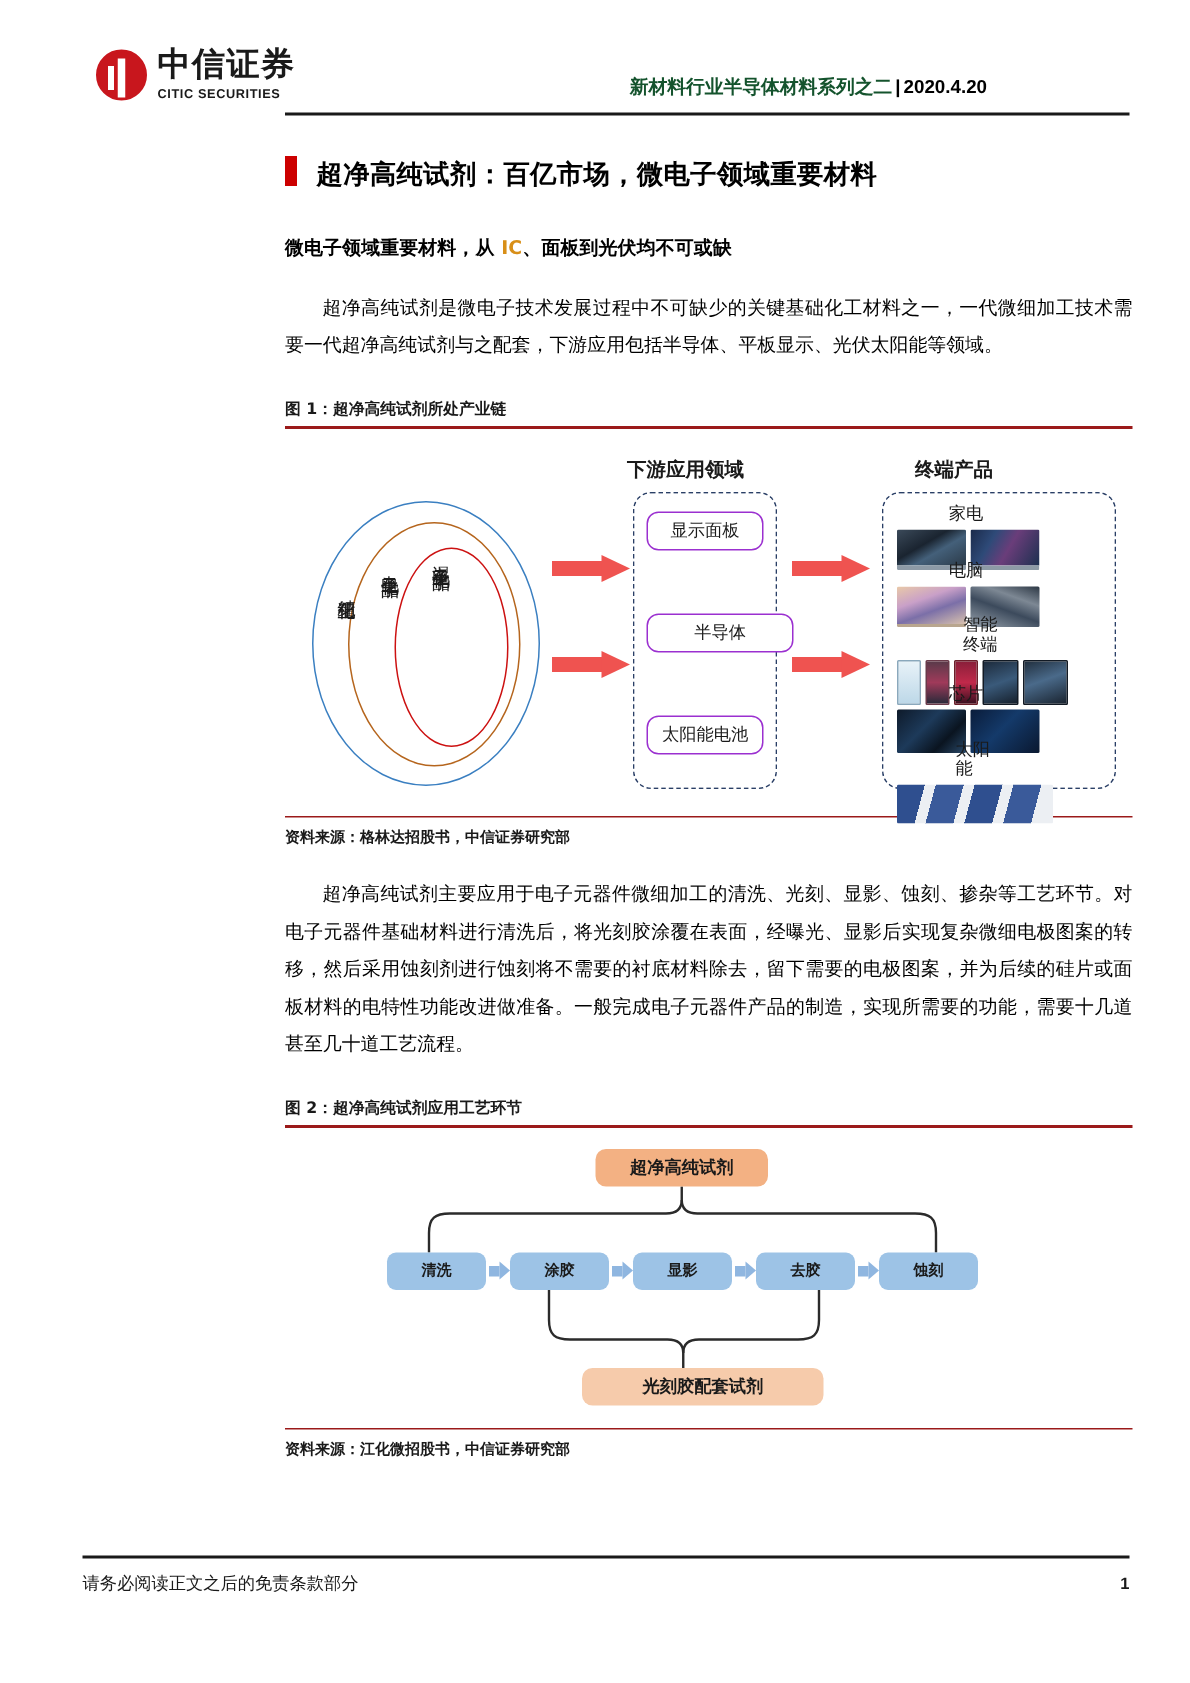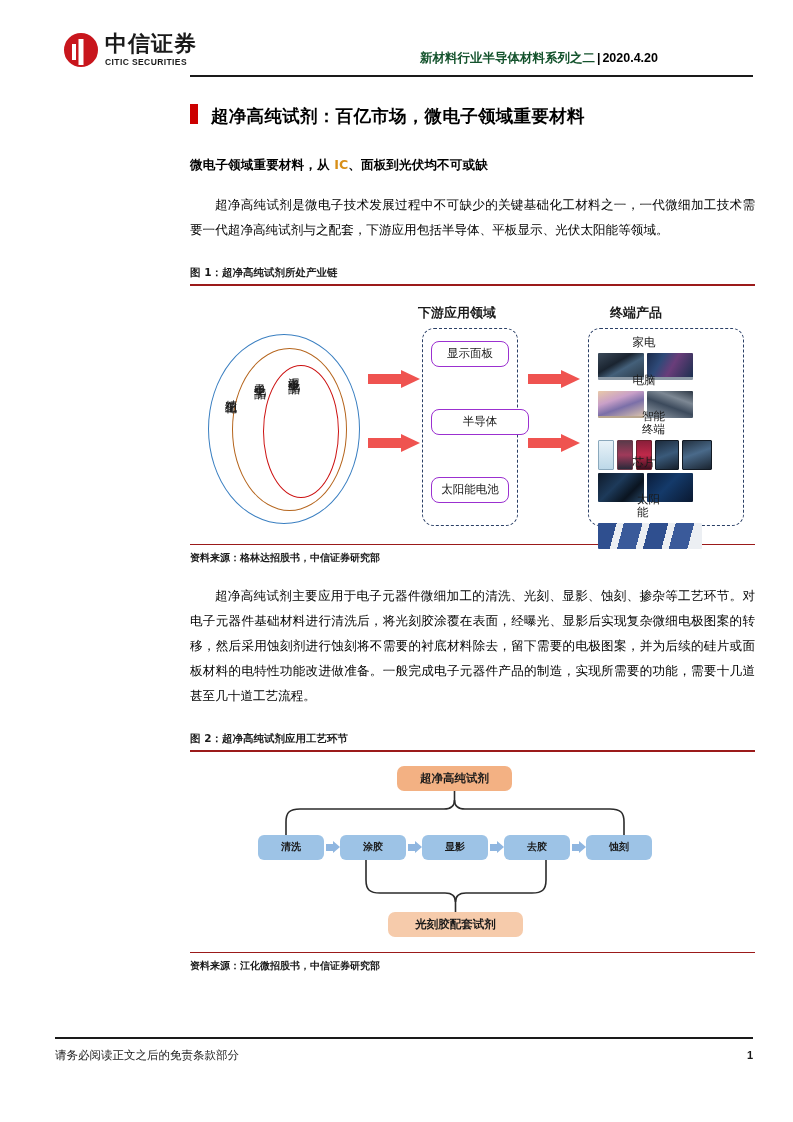--- a/index.html
+++ b/index.html
@@ -330,21 +330,21 @@
     font-weight: bold;
     color: #1a1a1a;
     font-family: "DejaVu Sans", "Liberation Sans", sans-serif;
     white-space: nowrap;
   }
   #ob-top {
     left: 207px; top: 14px; width: 115px; height: 25px;
     background: #f3b183;
   }
   #ob-bottom {
-    left: 198px; top: 160px; width: 135px; height: 25px;
+    left: 198px; top: 160px; width: 161px; height: 25px;
     background: #f6cbab;
   }
   .blue-box {
     position: absolute;
     border-radius: 6px;
     background: #9dc3e6;
     display: flex;
     align-items: center;
     justify-content: center;
     font-size: 10px;

